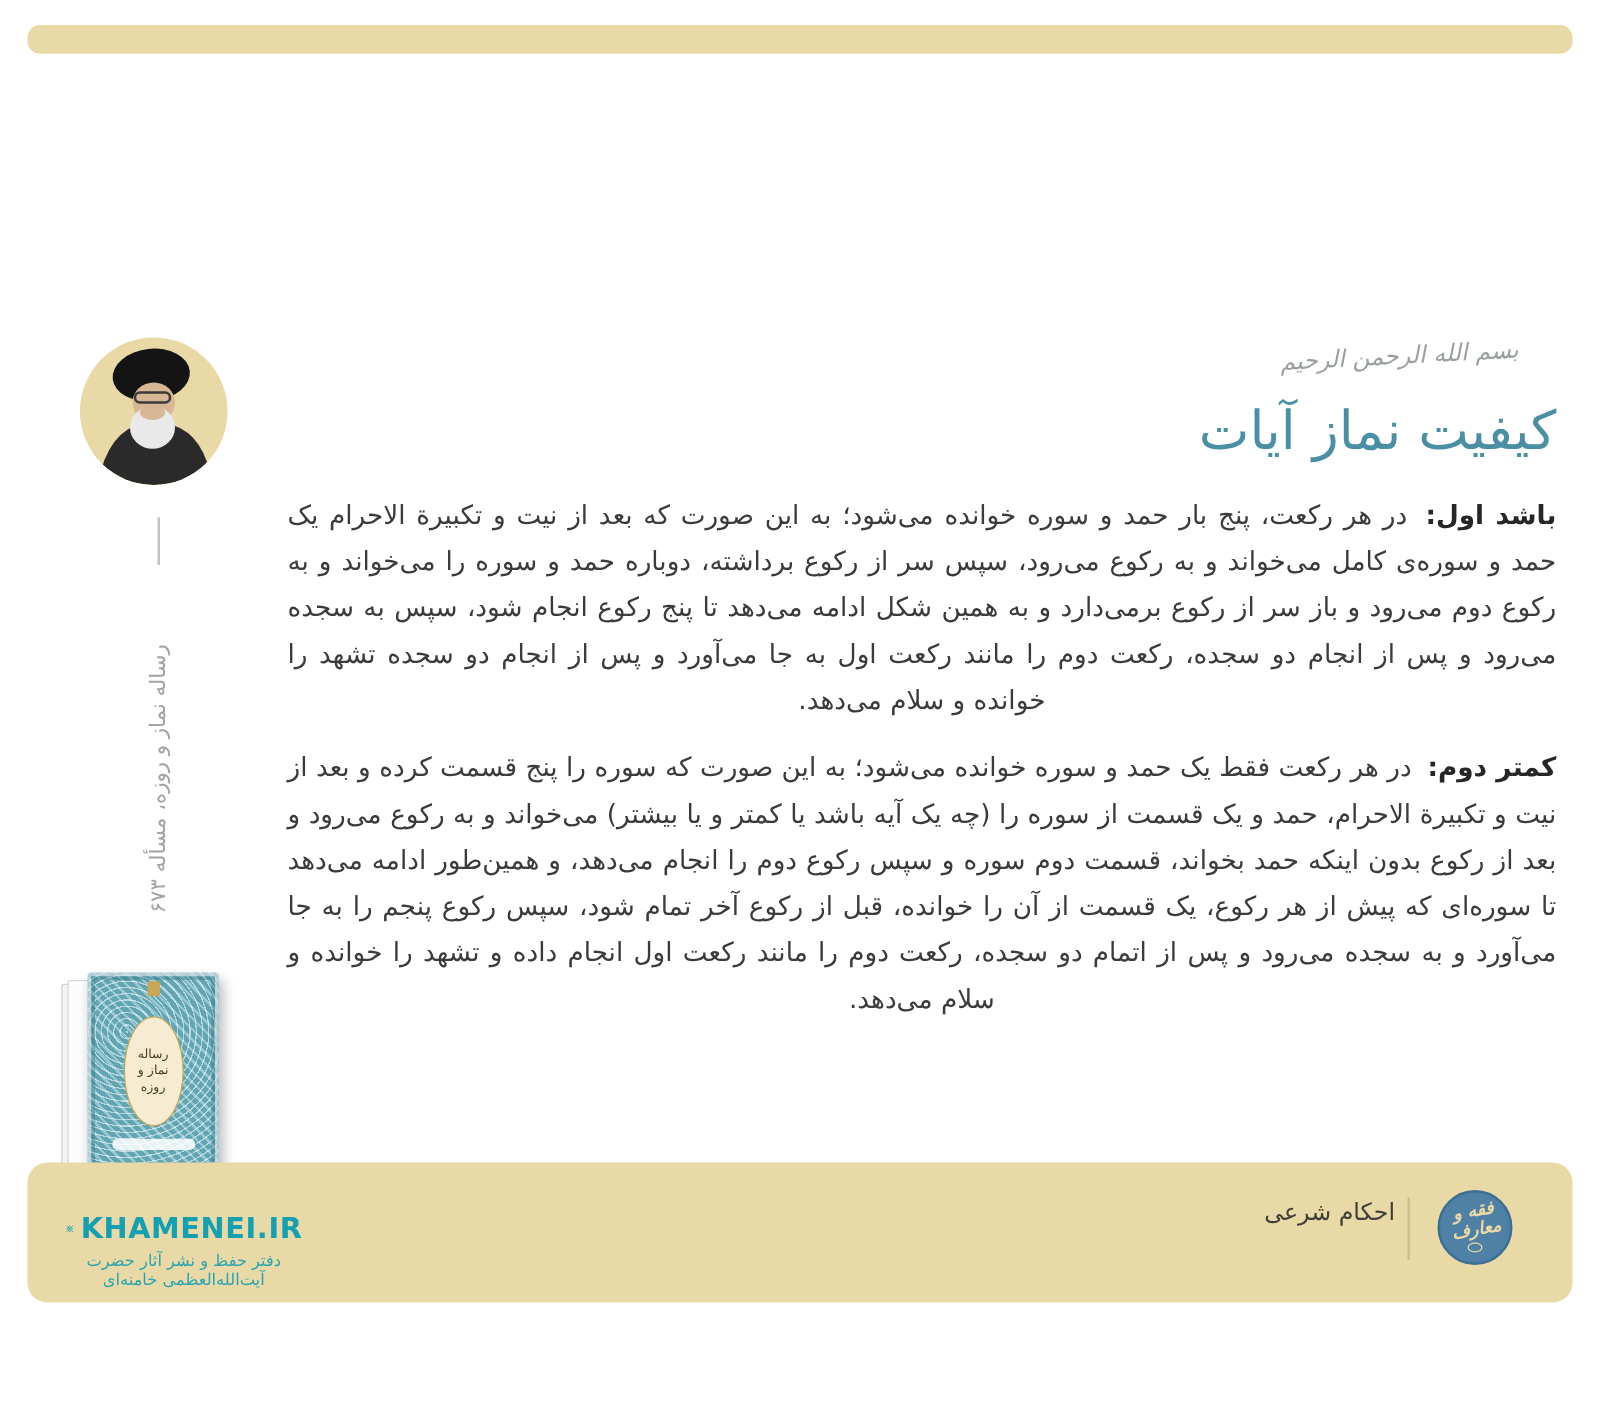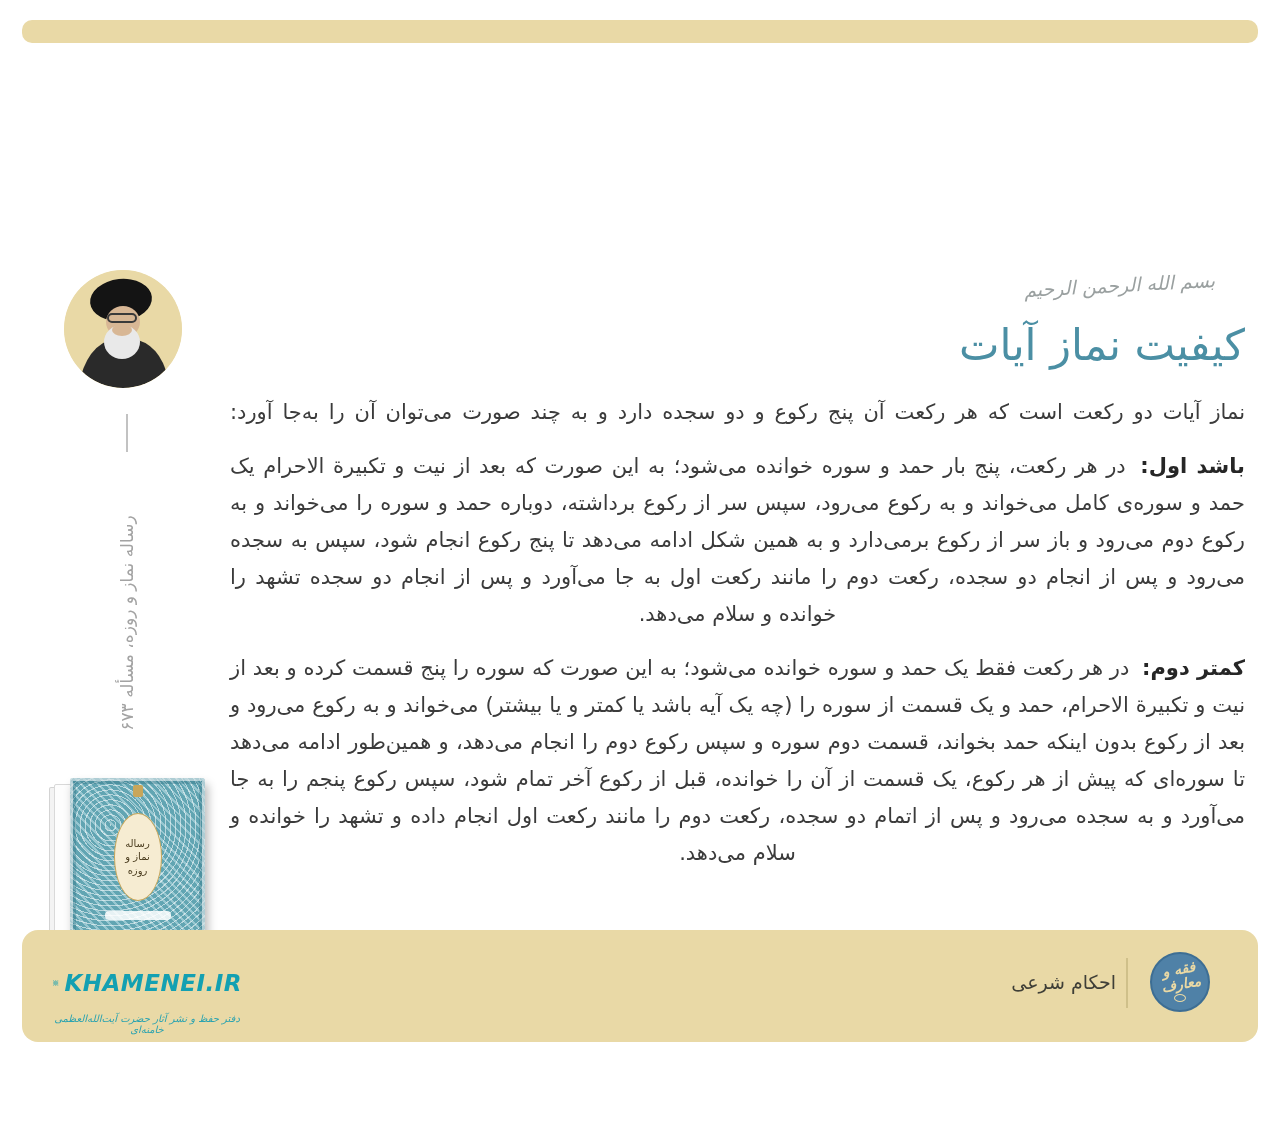--- a/index.html
+++ b/index.html
@@ -18,21 +18,21 @@
   .side-dash{position:absolute;width:2px;height:38px;background:#c2c2c2;left:126px;}
   .dash-top{top:414px;}
   .dash-bottom{top:794px;}
   .side-note-wrap{position:absolute;left:92px;top:458px;width:70px;height:330px;
     display:flex;align-items:center;justify-content:center;}
   .side-note{white-space:nowrap;transform:rotate(-90deg);color:#a3a3a3;font-size:17px;direction:rtl;}
   
   .book{position:absolute;left:54px;top:778px;width:132px;height:164px;}
   .book-pages{position:absolute;left:0;top:6px;width:116px;height:152px;background:#fdfdfd;
     border:1px solid #d9d9d9;border-radius:2px;box-shadow:-5px 3px 0 -1px #f3f3f3,-5px 3px 0 0 #d3d3d3;}
-  .book-cover{position:absolute;left:16px;top:0;width:135px;height:158px;border-radius:3px;
+  .book-cover{position:absolute;left:16px;top:0;width:105px;height:158px;border-radius:3px;
     background:
       repeating-radial-gradient(circle at 30% 30%, rgba(255,255,255,.55) 0 1px, rgba(255,255,255,0) 1px 5px),
       repeating-linear-gradient(45deg, rgba(255,255,255,.25) 0 2px, rgba(42,120,135,.25) 2px 6px),
       #74b4c1;
     box-shadow:inset 0 0 0 3px rgba(255,255,255,.55), inset 0 0 0 6px rgba(40,110,125,.35), 3px 6px 10px rgba(0,0,0,.28);
     display:flex;align-items:center;justify-content:center;}
   .book-mark{position:absolute;left:50%;top:7px;transform:translateX(-50%);width:10px;height:12px;background:#c8a65a;border-radius:2px;}
   .book-oval{width:48px;height:88px;background:#f6ecd2;border:1px solid #c8a65a;border-radius:50%;
     display:flex;align-items:center;justify-content:center;text-align:center;direction:rtl;
     font-size:10px;line-height:1.35;color:#4a3c1e;padding:4px;box-sizing:border-box;}
@@ -42,32 +42,32 @@
   .content{position:absolute;left:230px;top:262px;width:1015px;direction:rtl;color:#3b3b3b;}
   .bismillah{position:absolute;right:30px;top:12px;color:#9aa0a0;font-size:19px;font-style:italic;
     transform:rotate(-3deg);direction:rtl;}
   .page-title{position:absolute;right:0;top:58px;color:#4b8fa4;font-size:43px;font-weight:normal;
     letter-spacing:-1px;direction:rtl;}
   .body-text{position:absolute;right:0;left:0;top:132px;}
   .para{font-size:21px;line-height:37px;text-align:justify;text-align-last:center;margin:0 0 17px 0;}
   .para.intro{text-align-last:justify;}
   .para b{font-weight:bold;color:#262626;margin-left:6px;}
   
-  .logo-block{position:absolute;left:52px;top:966px;width:190px;text-align:center;direction:ltr;font-style:italic;}
+  .logo-block{position:absolute;left:52px;top:966px;width:190px;text-align:center;direction:ltr;}
   .logo-row{display:flex;align-items:center;justify-content:center;gap:5px;}
   .logo-word{color:#13a0b2;font-size:23px;font-weight:bold;letter-spacing:.5px;}
-  .logo-tagline{margin-top:13px;font-size:10px;color:#2ba3b0;direction:rtl;}
+  .logo-tagline{margin-top:2px;font-size:13px;color:#2ba3b0;direction:rtl;}
   .badge{position:absolute;left:1150px;top:952px;width:60px;height:60px;border-radius:50%;
     background:#4f81a7;border:2px solid #3d6e94;box-sizing:border-box;
     display:flex;align-items:center;justify-content:center;flex-direction:column;}
   .badge-text{color:#ead9a4;font-size:14px;font-style:italic;font-weight:bold;line-height:1.05;
     text-align:center;transform:rotate(-10deg);direction:rtl;width:52px;}
   .badge-oval{width:10px;height:6px;border:1px solid #ead9a4;border-radius:50%;margin-top:2px;}
   .footer-divider{position:absolute;left:1126px;top:958px;width:2px;height:50px;background:#cfc08a;}
-  .footer-text{position:absolute;right:164px;top:956px;direction:rtl;text-align:center;color:#3f3f37;margin-top:12px;}
+  .footer-text{position:absolute;right:164px;top:956px;direction:rtl;text-align:center;color:#3f3f37;}
   .footer-line1{font-size:19px;line-height:28px;}
   .footer-line2{font-size:21px;font-weight:bold;line-height:30px;color:#38382f;}
 </style>
 </head>
 <body>
 
 <div class="canvas">
 
   <div class="top-strip"></div>
 
@@ -103,21 +103,20 @@
       <div class="book-mark"></div>
       <div class="book-oval">رساله نماز و روزه</div>
       <div class="book-band"></div>
     </div>
   </div>
 
   <div class="content">
     <div class="bismillah">بسم الله الرحمن الرحیم</div>
     <div class="page-title">کیفیت نماز آیات</div>
     <div class="body-text">
-      <p class="para intro">نماز آیات دو رکعت است که هر رکعت آن پنج رکوع و دو سجده دارد و به چند صورت می‌توان آن را به‌جا آورد:</p>
       <p class="para">
         <b>باشد اول:</b>
         <span>در هر رکعت، پنج بار حمد و سوره خوانده می‌شود؛ به این صورت که بعد از نیت و تکبیرة الاحرام یک حمد و سوره‌ی کامل می‌خواند و به رکوع می‌رود، سپس سر از رکوع برداشته، دوباره حمد و سوره را می‌خواند و به رکوع دوم می‌رود و باز سر از رکوع برمی‌دارد و به همین شکل ادامه می‌دهد تا پنج رکوع انجام شود، سپس به سجده می‌رود و پس از انجام دو سجده، رکعت دوم را مانند رکعت اول به جا می‌آورد و پس از انجام دو سجده تشهد را خوانده و سلام می‌دهد.</span>
       </p>
       <p class="para">
         <b>کمتر دوم:</b>
         <span>در هر رکعت فقط یک حمد و سوره خوانده می‌شود؛ به این صورت که سوره را پنج قسمت کرده و بعد از نیت و تکبیرة الاحرام، حمد و یک قسمت از سوره را (چه یک آیه باشد یا کمتر و یا بیشتر) می‌خواند و به رکوع می‌رود و بعد از رکوع بدون اینکه حمد بخواند، قسمت دوم سوره و سپس رکوع دوم را انجام می‌دهد، و همین‌طور ادامه می‌دهد تا سوره‌ای که پیش از هر رکوع، یک قسمت از آن را خوانده، قبل از رکوع آخر تمام شود، سپس رکوع پنجم را به جا می‌آورد و به سجده می‌رود و پس از اتمام دو سجده، رکعت دوم را مانند رکعت اول انجام داده و تشهد را خوانده و سلام می‌دهد.</span>
       </p>
     </div>
   </div>

